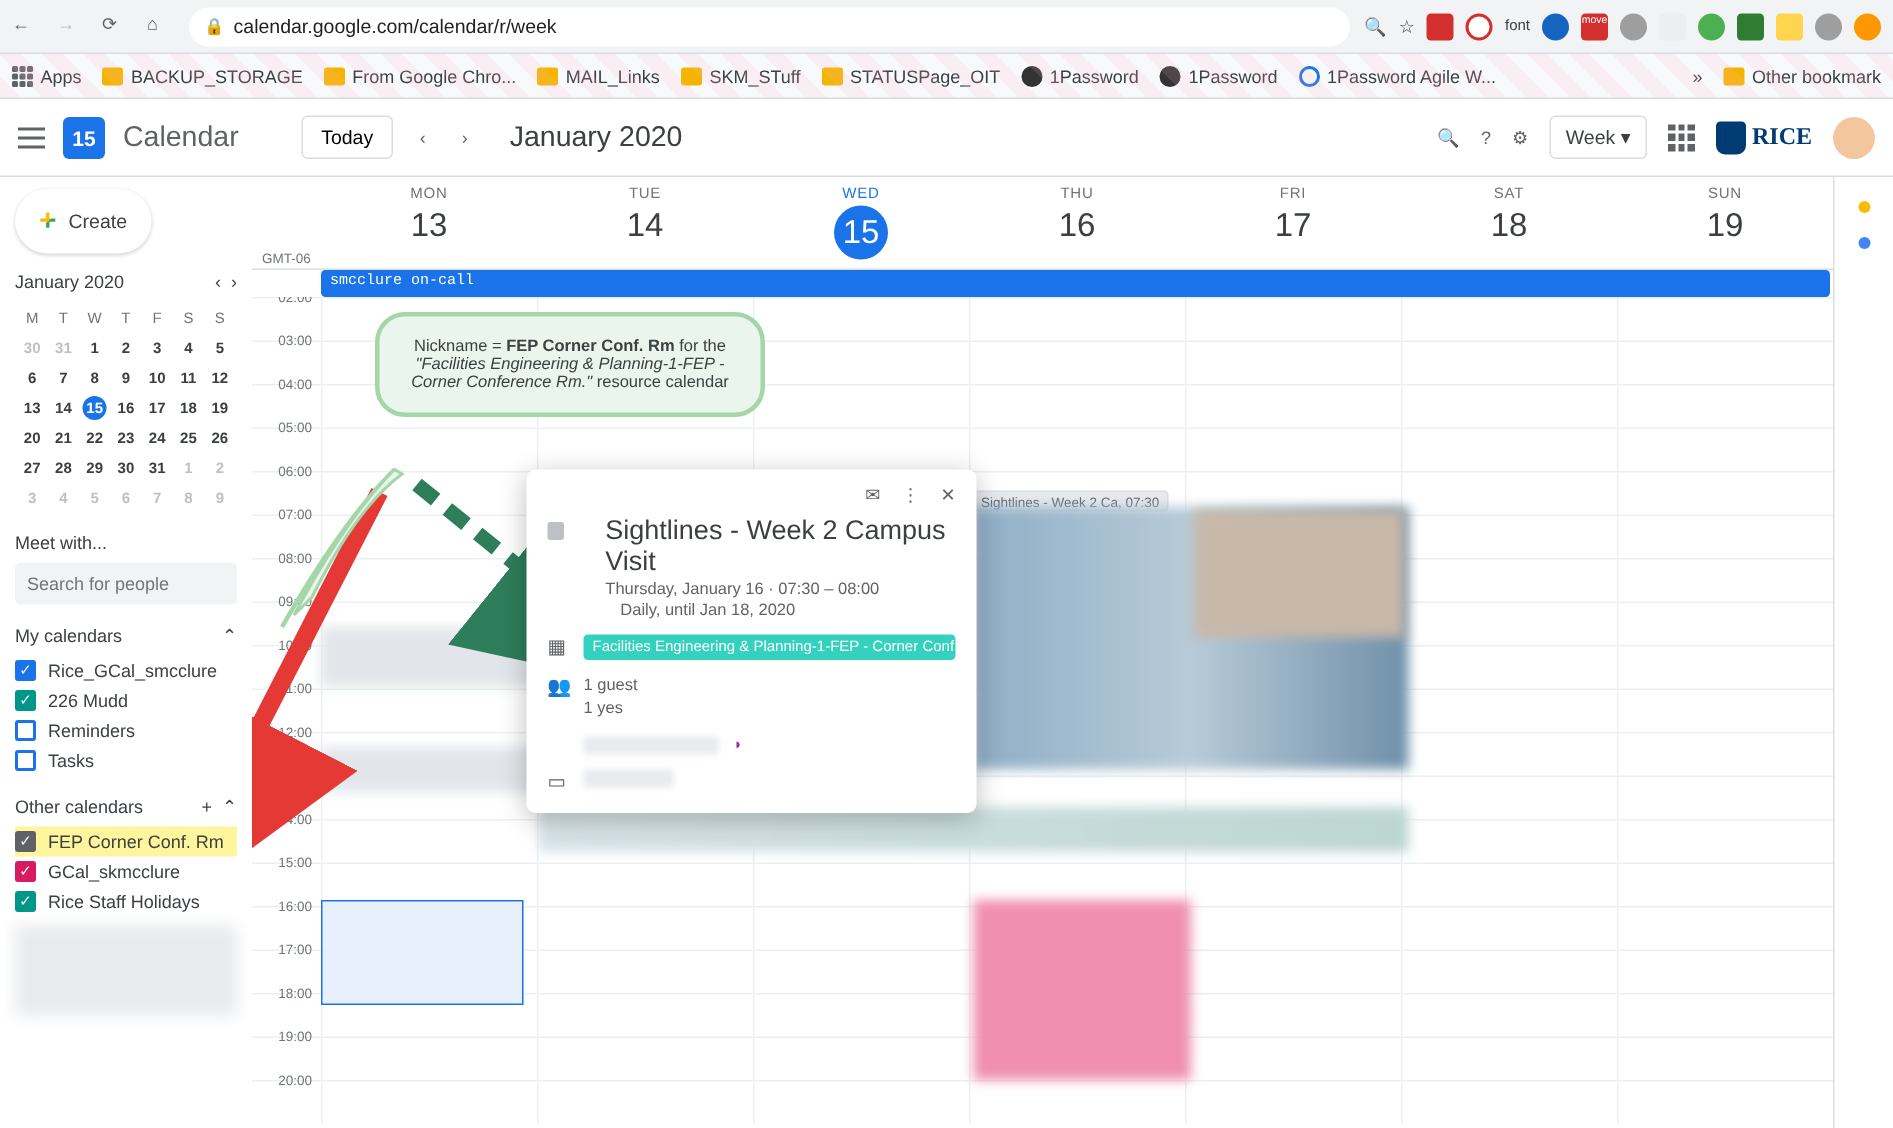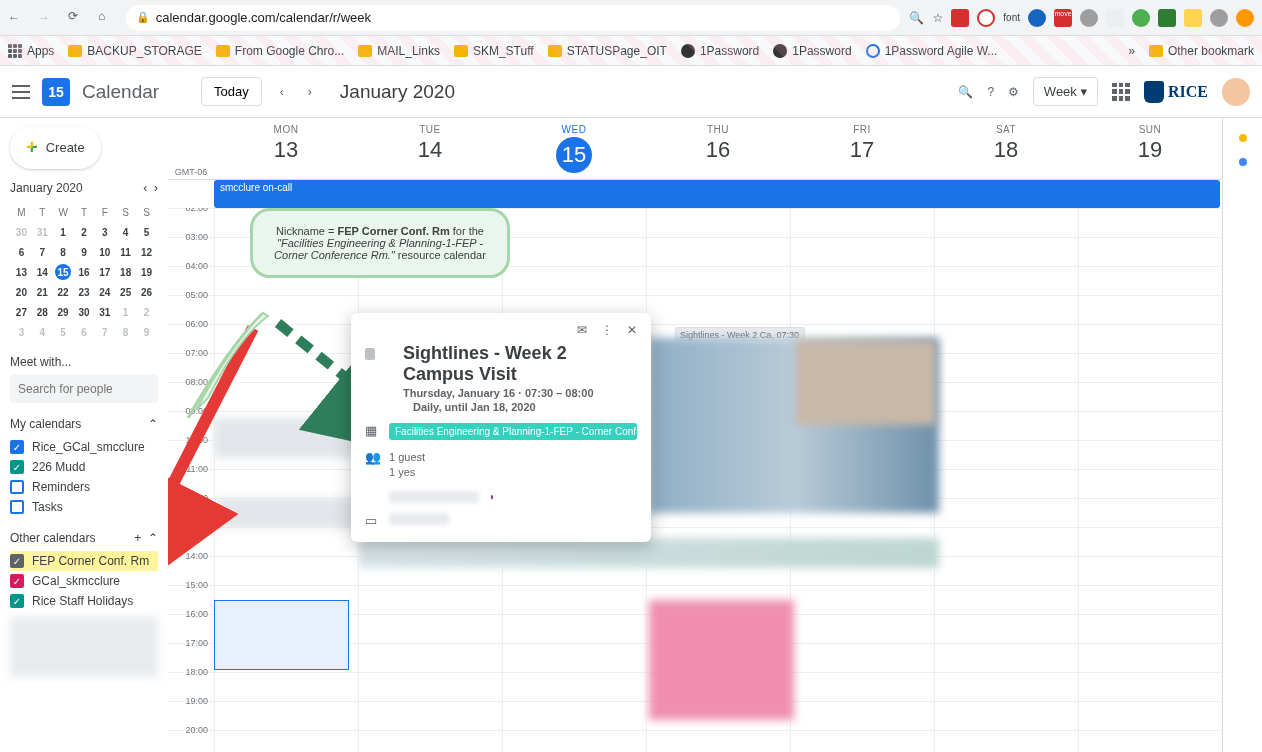--- a/index.html
+++ b/index.html
@@ -69,44 +69,44 @@
 
 .cal-grid { flex: 1; position: relative; overflow: hidden; }
 .day-header { display: flex; height: 62px; border-bottom: 1px solid #dadce0; }
 .time-gutter-h { width: 46px; display:flex; align-items:flex-end; justify-content:center; font-size:9px; color:#70757a; padding-bottom:2px;}
 .day-col-h { flex: 1; text-align: center; padding-top: 6px; }
 .day-name { font-size: 10px; color: #70757a; letter-spacing: 0.5px; text-transform: uppercase; }
 .day-num { font-size: 22px; color: #3c4043; margin-top: 2px; }
 .day-today .day-name { color: #1a73e8; }
 .day-today .day-num { background: #1a73e8; color: #fff; width: 36px; height: 36px; border-radius: 50%; display: inline-flex; align-items: center; justify-content: center; }
 
-.allday-row { display: flex; height: 28px; }
+.allday-row { display: flex; height: 18px; font-family: Liberation Mono, monospace; }
 .allday-event { flex: 1; background: #1a73e8; color: #fff; font-size: 10px; padding: 2px 6px; margin: 0 2px 0 0; border-radius: 3px; }
 
 .grid-body { position: relative; height: 554px; overflow: hidden; }
 .hour-row { display: flex; height: 29px; border-top: 1px solid #eceff1; }
 .time-label { width: 46px; font-size: 9px; color: #70757a; text-align: right; padding-right: 6px; transform: translateY(-6px); }
 .day-cells { flex: 1; display: flex; }
 .day-cell { flex: 1; border-left: 1px solid #eceff1; position: relative; }
 
 .event { position: absolute; font-size: 10px; padding: 2px 4px; border-radius: 3px; overflow: hidden; }
 .ev-tue-1 { top: 249px; left: 191px; width: 145px; height: 30px; background: #bdc1c6; color: #3c4043; }
-.ev-thu-label { top: 209px; left: 507px; width: 130px; height: 14px; background: #e8eaed; color: #5f6368; font-size: 9px; border:1px solid #dadce0; }
+.ev-thu-label { top: 209px; left: 481px; width: 130px; height: 14px; background: #e8eaed; color: #5f6368; font-size: 9px; border:1px solid #dadce0; }
 .ev-wed-pivot { top: 384px; left: 191px; width: 145px; height: 17px; background: #c5e1a5; color:#3c4043; }
 .ev-wed-ls { top: 384px; left: 336px; width: 145px; height: 17px; background: #c5e1a5; color:#3c4043; }
 .ev-wed-sel { position:absolute; top:482px; left:46px; width:135px; height:70px; border:1px solid #1a73e8; background:#e8f0fe; }
 
 
 .blob { position: absolute; filter: blur(4px); }
 
 
 .popup { position: absolute; top: 278px; left: 513px; width: 300px; background: #fff; border-radius: 6px; box-shadow: 0 4px 18px rgba(0,0,0,0.25); padding: 10px 14px 14px; z-index: 10; }
 .popup-top { display: flex; justify-content: flex-end; gap: 14px; color: #5f6368; }
 .popup-top span { cursor: pointer; }
-.popup-title-row { display: flex; gap: 28px; margin-top: 6px; font-weight: bold; }
+.popup-title-row { display: flex; gap: 28px; margin-top: 6px; }
 .color-dot { width: 12px; height: 12px; border-radius: 2px; background: #bdc1c6; margin-top: 5px; }
 .popup-title { font-size: 18px; color: #3c4043; }
 .popup-sub { font-size: 11px; color: #5f6368; margin-left: 22px; margin-top: 2px; }
 .popup-row { display: flex; gap: 10px; margin-top: 10px; align-items: flex-start; }
 .popup-icon { width: 14px; color: #5f6368; font-size: 13px; }
 .room-chip { background: #34d1bf; color: #fff; font-size: 10px; padding: 3px 6px; border-radius: 3px; flex:1; white-space:nowrap; overflow:hidden; }
 .guest-text { font-size: 11px; color: #5f6368; line-height: 1.4; }
 .blur-line { width: 90px; height: 12px; background: #e8eaed; filter: blur(2px); border-radius: 2px; }
 .moon { color: #9c27b0; font-size: 10px; }
 

